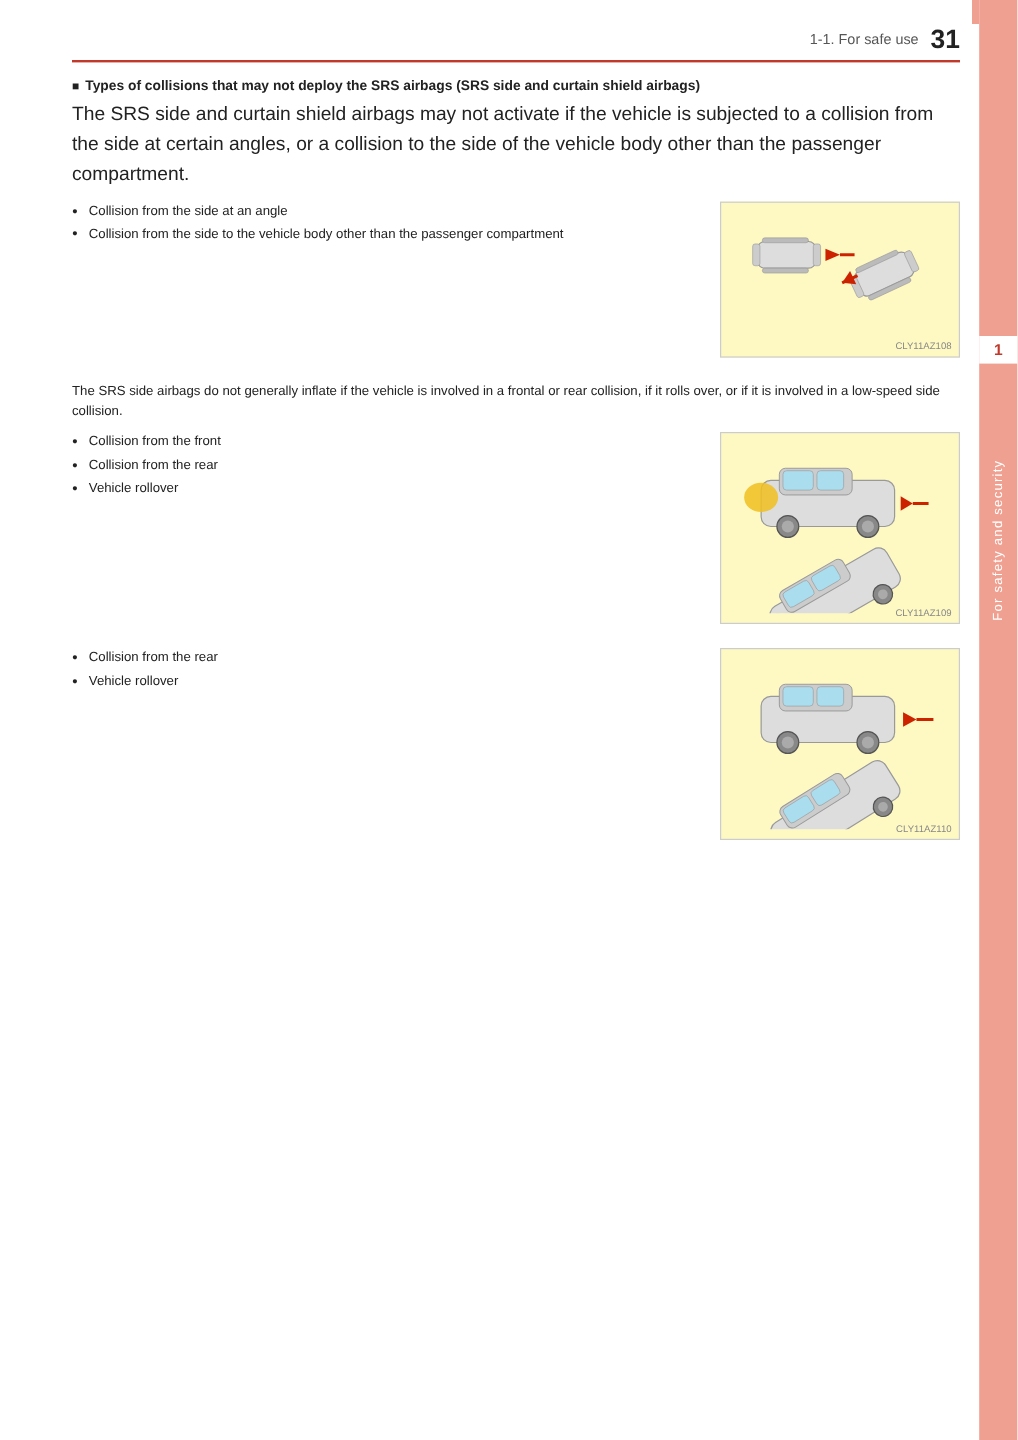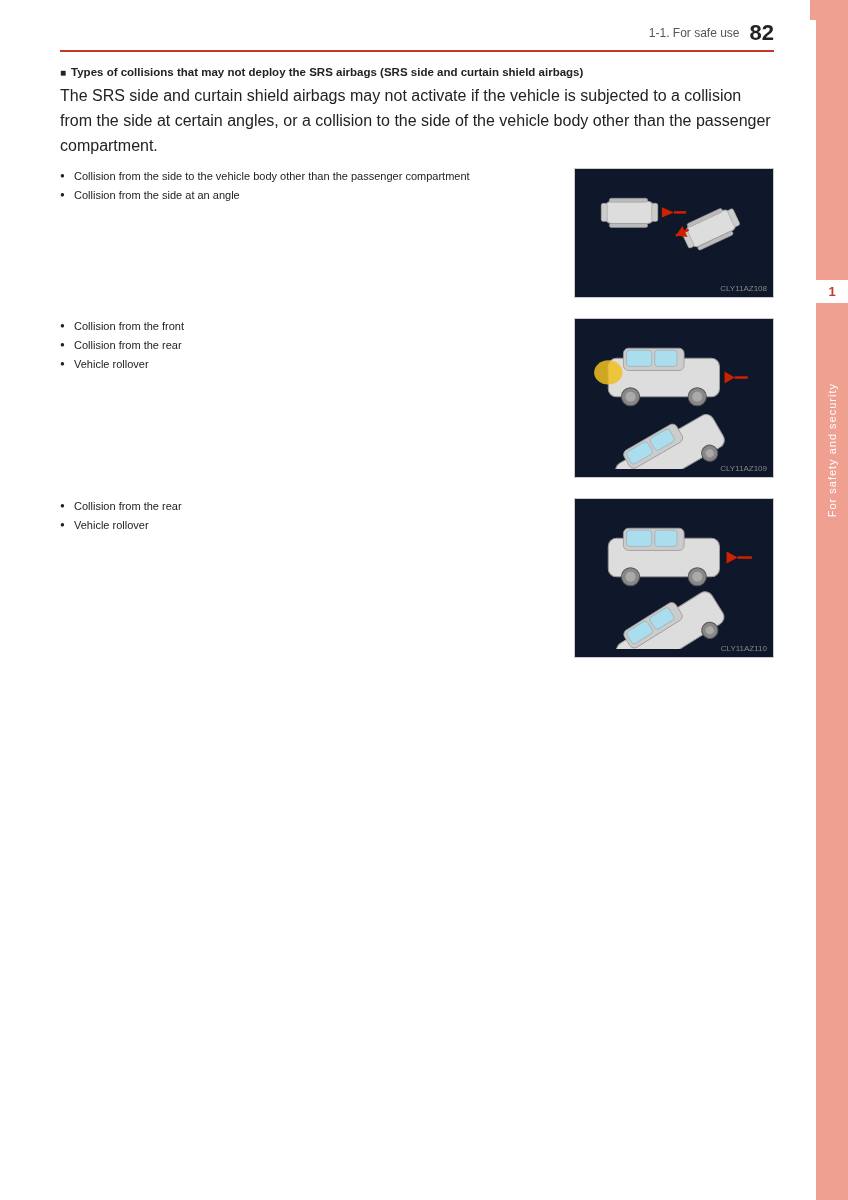--- a/index.html
+++ b/index.html
@@ -66,21 +66,21 @@
       text-orientation: mixed;
       transform: rotate(180deg);
       font-size: 11px;
       color: #fff;
       white-space: nowrap;
       letter-spacing: 1px;
     }
 
     
     .main-content {
-      margin-right: 50px;
+      margin-right: 24px;
       padding: 20px 24px 40px 60px;
       position: relative;
     }
 
     
     .page-header {
       display: flex;
       justify-content: flex-end;
       align-items: center;
       padding-bottom: 4px;
@@ -157,21 +157,21 @@
       font-size: 8px;
       color: #222;
       top: 2px;
     }
 
     
     .image-box {
       width: 200px;
       flex-shrink: 0;
       border: 1px solid #ccc;
-      background: #0f172a;
+      background: #fef9c3;
       position: relative;
       display: flex;
       flex-direction: column;
       align-items: center;
       justify-content: center;
       padding: 8px;
       min-height: 130px;
     }
 
     .image-box .img-label {
@@ -220,34 +220,34 @@
     <div class="sidebar-tab-number">1</div>
     <div class="sidebar-tab-text">
       <span>For safety and security</span>
     </div>
   </div>
 
   <div class="main-content">
 
     <div class="page-header">
       <span class="header-section">1-1. For safe use</span>
-      <span class="page-number">82</span>
+      <span class="page-number">31</span>
     </div>
 
     <div class="section-block">
       <div class="section-heading">
         <span>Types of collisions that may not deploy the SRS airbags (SRS side and curtain shield airbags)</span>
       </div>
       <div class="section-intro">The SRS side and curtain shield airbags may not activate if the vehicle is subjected to a collision from the side at certain angles, or a collision to the side of the vehicle body other than the passenger compartment.</div>
 
       <div class="content-block">
         <div class="content-block-left">
           <ul class="bullet-list">
+            <li>Collision from the side at an angle</li>
             <li>Collision from the side to the vehicle body other than the passenger compartment</li>
-            <li>Collision from the side at an angle</li>
           </ul>
         </div>
         <div class="image-box">
 
           <svg class="car-illustration" viewBox="0 0 180 110" xmlns="http://www.w3.org/2000/svg">
 
             <g transform="translate(10, 15)">
               <rect x="12" y="8" width="48" height="22" rx="6" fill="#ddd" stroke="#999" stroke-width="1"></rect>
               <rect x="16" y="5" width="38" height="4" rx="2" fill="#bbb" stroke="#999" stroke-width="0.5"></rect>
               <rect x="16" y="30" width="38" height="4" rx="2" fill="#bbb" stroke="#999" stroke-width="0.5"></rect>
@@ -270,20 +270,21 @@
               <polygon points="-12,11 -2,5 -2,17" fill="#cc2200"></polygon>
               <line x1="-12" y1="11" x2="2" y2="11" stroke="#cc2200" stroke-width="2.5"></line>
             </g>
           </svg>
           <span class="img-label">CLY11AZ108</span>
         </div>
       </div>
     </div>
 
     <div class="section-block">
+      <p class="para-text">The SRS side airbags do not generally inflate if the vehicle is involved in a frontal or rear collision, if it rolls over, or if it is involved in a low-speed side collision.</p>
 
       <div class="content-block">
         <div class="content-block-left">
           <ul class="bullet-list">
             <li>Collision from the front</li>
             <li>Collision from the rear</li>
             <li>Vehicle rollover</li>
           </ul>
         </div>
         <div class="image-box" style="min-height:160px;align-items:center;">

